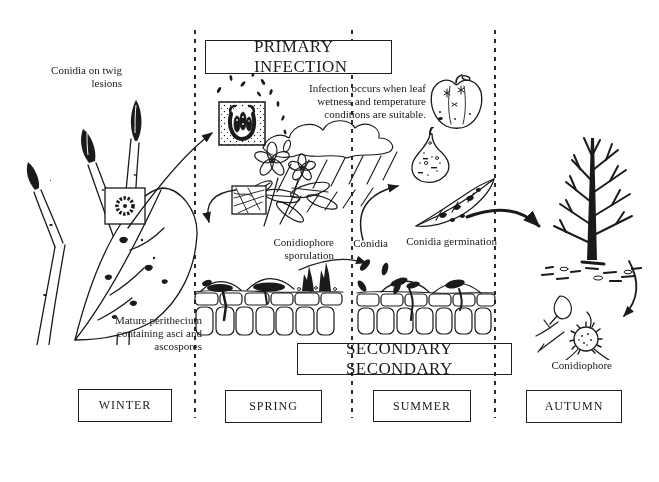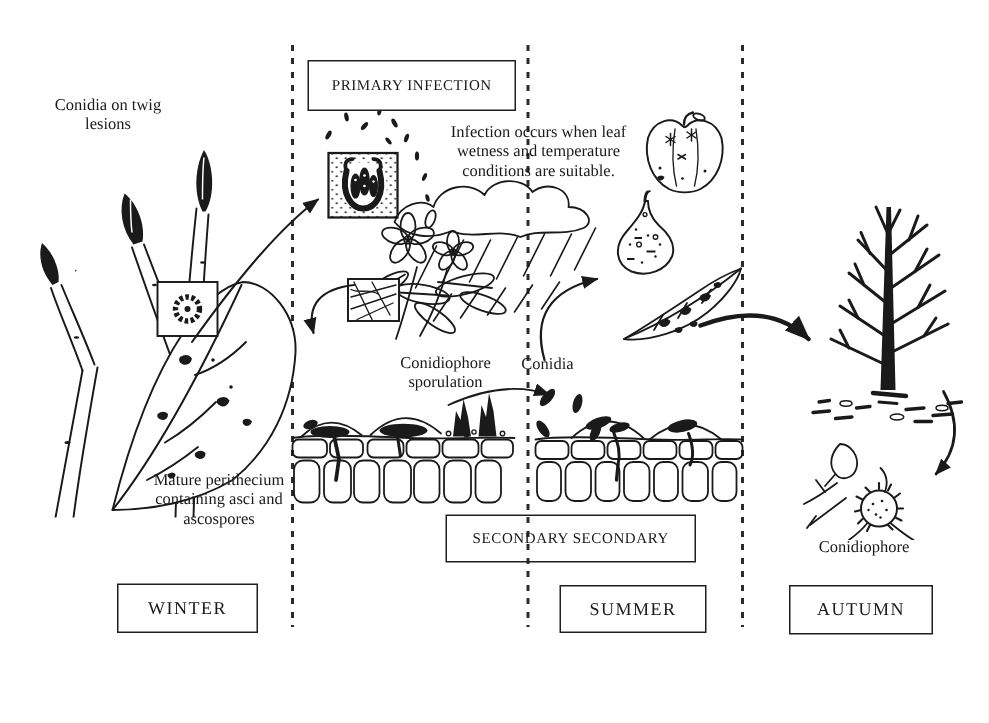--- a/index.html
+++ b/index.html
@@ -3,23 +3,23 @@
 <meta charset="utf-8">
 <style>
   html,body{margin:0;padding:0;background:#e8e8e8;}
   .stage{position:relative;width:659px;height:482px;background:#ffffff;overflow:hidden;
          font-family:"Liberation Serif",serif;color:#1a1a1a;}
   .divider{position:absolute;width:2px;top:30px;height:388px;z-index:1;
     background:repeating-linear-gradient(to bottom,#2b2b2b 0 4px,transparent 4px 9px);}
   .box{position:absolute;border:1.5px solid #1f1f1f;background:#fff;display:flex;
        align-items:center;justify-content:center;z-index:4;letter-spacing:1px;}
   .season{font-size:12px;}
-  .infbox{font-size:10px;letter-spacing:0.4px;}
+  .infbox{font-size:17px;letter-spacing:0.4px;padding-left:48px;}
   .transparent{background:transparent;}
-  .lbl{position:absolute;font-size:11px;line-height:1.16;text-align:center;z-index:5;}
+  .lbl{position:absolute;font-size:11px;line-height:1.16;text-align:right;z-index:5;}
   svg.draw{position:absolute;z-index:2;}
   svg.overlay{position:absolute;left:0;top:0;z-index:6;pointer-events:none;}
   .ink{stroke:#1a1a1a;fill:none;stroke-linecap:round;stroke-linejoin:round;}
   .fill{fill:#1a1a1a;stroke:none;}
 </style>
 </head>
 <body>
 
 <div class="stage">
 
@@ -30,32 +30,36 @@
   <div class="box infbox" style="left:205px;top:40px;width:137px;height:32px">
     <span>PRIMARY INFECTION</span>
   </div>
   <div class="box infbox transparent" style="left:297px;top:343px;width:165px;height:30px">
     <span>SECONDARY SECONDARY</span>
   </div>
 
   <div class="box season" style="left:78px;top:389px;width:92px;height:31px">
     <span>WINTER</span>
   </div>
+  <div class="box season" style="left:225px;top:390px;width:95px;height:31px">
+    <span>SPRING</span>
+  </div>
   <div class="box season" style="left:373px;top:390px;width:96px;height:30px">
     <span>SUMMER</span>
   </div>
   <div class="box season" style="left:526px;top:390px;width:94px;height:31px">
     <span>AUTUMN</span>
   </div>
 
   <div class="lbl" style="left:22px;top:64px;width:100px">Conidia on twig lesions</div>
   <div class="lbl" style="left:292px;top:82px;width:134px">Infection occurs when leaf wetness and temperature conditions are suitable.</div>
   <div class="lbl" style="left:90px;top:314px;width:112px">Mature perithecium containing asci and ascospores</div>
   <div class="lbl" style="left:260px;top:236px;width:74px">Conidiophore sporulation</div>
   <div class="lbl" style="left:342px;top:237px;width:46px">Conidia</div>
+  <div class="lbl" style="left:397px;top:235px;width:100px">Conidia germination</div>
   <div class="lbl" style="left:540px;top:359px;width:72px">Conidiophore</div>
 
   <svg class="draw" style="left:5px;top:95px" width="180" height="250" viewBox="0 0 180 250">
     <g class="ink" stroke-width="1.3">
       <path d="M112,250 C114,180 120,100 126,44"></path>
       <path d="M124,250 C126,180 130,100 134,48"></path>
       <path d="M116,162 C104,130 92,96 83,70"></path>
       <path d="M124,150 C112,122 100,92 91,68"></path>
       <path d="M50,152 C42,130 34,112 29,97"></path>
       <path d="M58,148 C50,127 42,110 36,95"></path>

